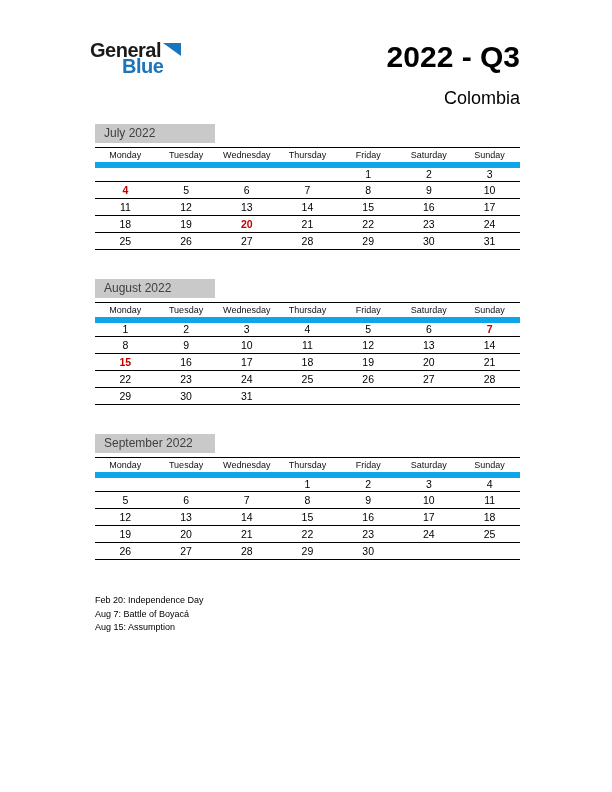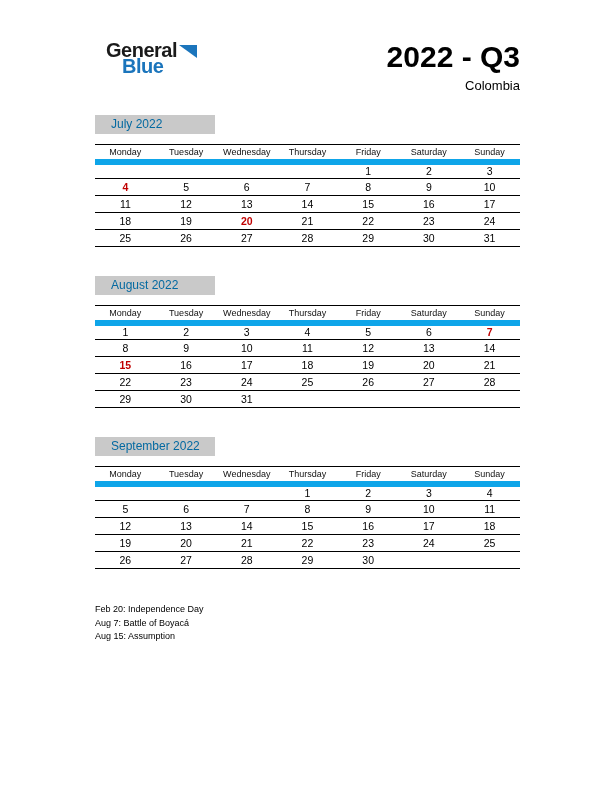--- a/index.html
+++ b/index.html
@@ -9,31 +9,31 @@
     font-family:"Liberation Sans", sans-serif;
     color:#000;
     position:relative;
     overflow:hidden;
   }
   .page { width:612px; height:792px; padding:38px 92px 0 95px; }
 
   
   .header { display:flex; justify-content:space-between; align-items:flex-start; margin-bottom:14px; min-height:62px; }
   .logo { padding-top:2px; margin-left:-5px; }
-  .logo-row { display:flex; align-items:center;margin-left:16px; }
+  .logo-row { display:flex; align-items:flex-start; }
   .logo-general { font-size:20px; font-weight:bold; color:#1a1a1a; letter-spacing:-0.5px; line-height:1; }
   .logo-triangle { width:18px; height:13px; background:var(--logo-blue,#1b75bc); clip-path:polygon(0 0,100% 0,100% 100%); margin-top:3px; margin-left:2px; }
   .logo-blue-text { font-size:20px; font-weight:bold; color:var(--logo-blue,#1b75bc); letter-spacing:-0.5px; line-height:1; margin-left:32px; margin-top:-4px; }
   .title-block { text-align:right; padding-top:2px; }
   .page-title { font-size:30px; font-weight:bold; line-height:1.1; }
-  .page-subtitle { font-size:13px; margin-top:5px; }
+  .page-subtitle { font-size:18px; margin-top:15px; }
 
   
   .month-block { margin-bottom:28px; }
-  .month-title { display:inline-block; background:var(--month-bg,#c9c9c9); color:#0369a1; font-size:12px; padding:2px 10px 3px 16px; margin-bottom:10px; min-width:120px; }
+  .month-title { display:inline-block; background:var(--month-bg,#c9c9c9); color:#404040; font-size:12px; padding:2px 10px 3px 9px; margin-bottom:4px; min-width:120px; }
   table { width:100%; border-collapse:collapse; table-layout:fixed; }
   th { font-size:9px; font-weight:normal; color:#111; height:17px; border-top:1px solid #000; border-bottom:6px solid #0ea5e9; text-align:center; vertical-align:middle; }
   td { font-size:10.5px; text-align:center; vertical-align:middle; height:17px; border-bottom:1px solid #000; }
   td.holiday { color:var(--holiday,#c00000); font-weight:bold; }
 
   
   .notes { margin-top:34px; font-size:9px; line-height:13.5px; color:#000; }
 </style>
 </head>
 <body>

